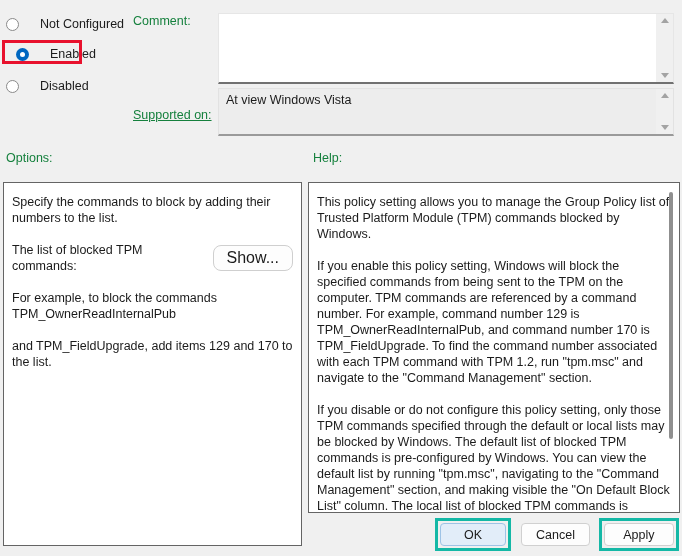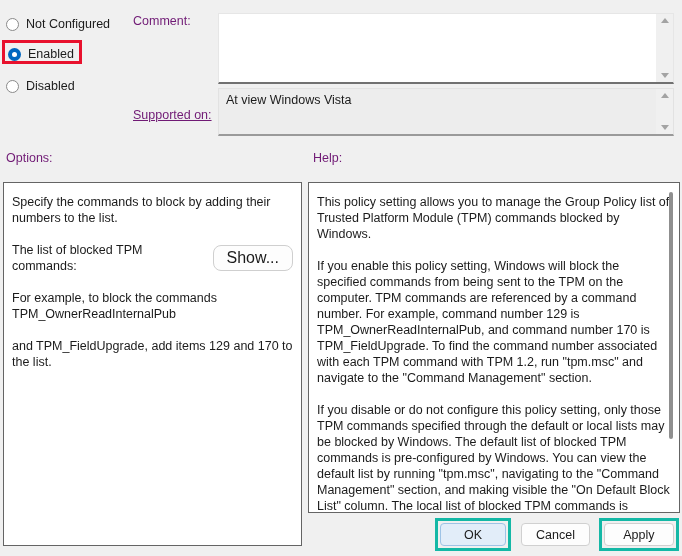--- a/index.html
+++ b/index.html
@@ -8,33 +8,33 @@
     position:relative;
     background:#f0f0f0;
     font-family:"Liberation Sans","DejaVu Sans",sans-serif;
     font-size:12.5px;
     color:#1b1b1b;
     overflow:hidden;
   }
   .abs { position:absolute; }
 
   
-  .radio-item { display:flex; align-items:center; gap:7px; height:20px; cursor:default; }
+  .radio-item { display:flex; align-items:center; gap:21px; height:20px; cursor:default; }
   .radio-circle {
     width:13px; height:13px; border-radius:50%;
     border:1px solid #8a8a8a; background:#fff; flex:0 0 auto;
     display:flex; align-items:center; justify-content:center;
   }
   .radio-circle.checked { border:none; background:#0067c0; }
   .radio-dot { width:5px; height:5px; border-radius:50%; background:#fff; }
 
   .red-box { border:3px solid #e8112d; pointer-events:none; }
 
   
-  .field-label { color:#701a75; }
+  .field-label { color:#15803d; }
   .comment-box {
     left:218px; top:13px; width:456px; height:71px;
     background:#fff;
     border:1px solid #e6e6e6;
     border-bottom:2px solid #717171;
     display:flex;
   }
   .supported-box {
     left:218px; top:88px; width:456px; height:48px;
     background:#ededed;
@@ -82,21 +82,21 @@
   .footer-row { left:0; top:518px; width:682px; display:flex; align-items:center; }
 </style>
 </head>
 <body>
 
 <div class="abs" style="left:6px; top:14px;">
   <div class="radio-item" style="margin-bottom:10px;">
     <div class="radio-circle"></div>
     <span>Not Configured</span>
   </div>
-  <div class="radio-item" style="margin-bottom:12px; padding-left:2px;">
+  <div class="radio-item" style="margin-bottom:12px; padding-left:2px;margin-left:8px;">
     <div class="radio-circle checked">
       <div class="radio-dot"></div>
     </div>
     <span>Enabled</span>
   </div>
   <div class="radio-item">
     <div class="radio-circle"></div>
     <span>Disabled</span>
   </div>
 </div>

